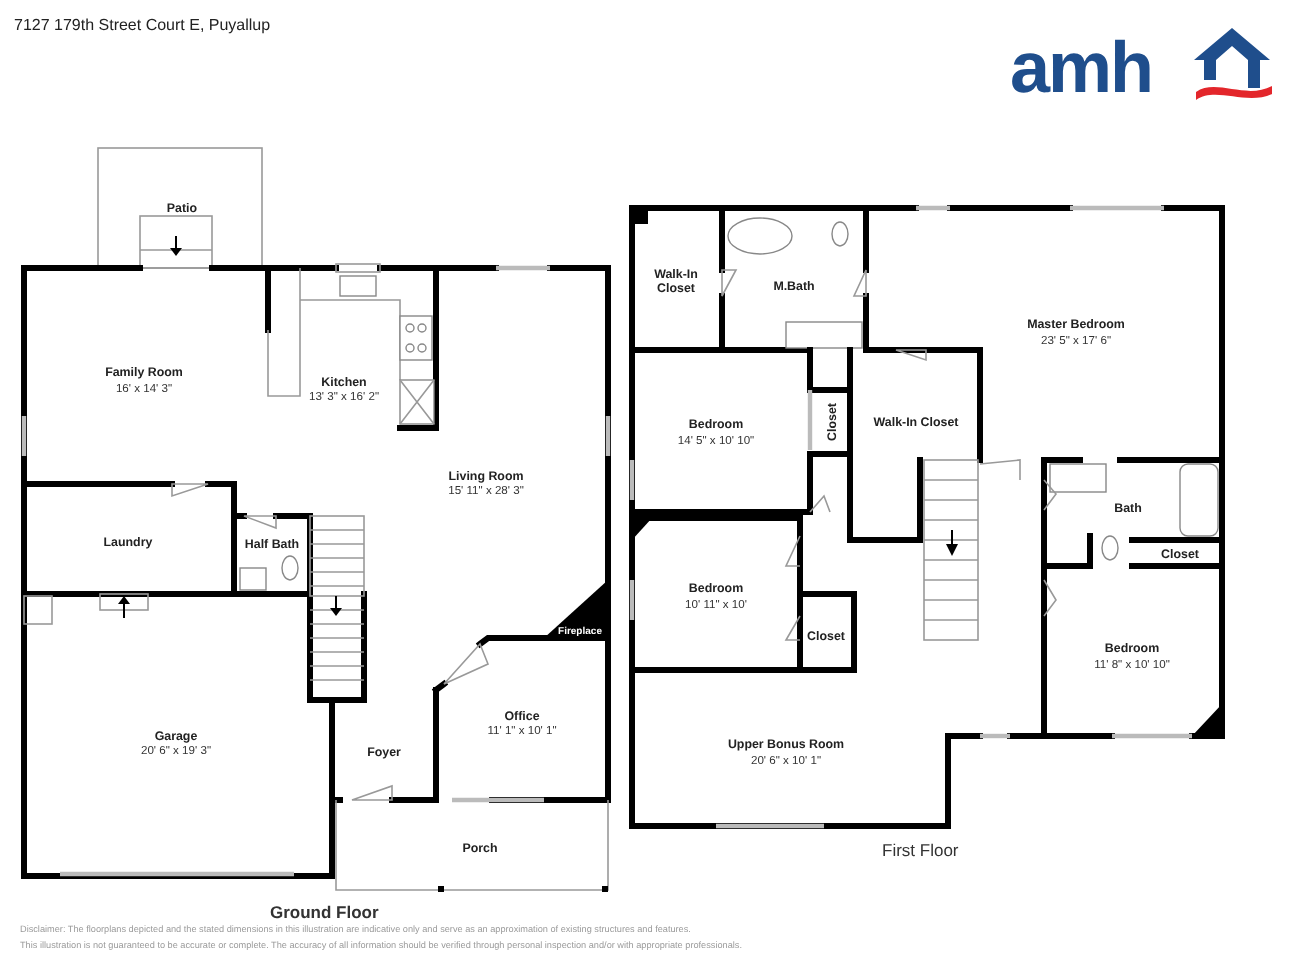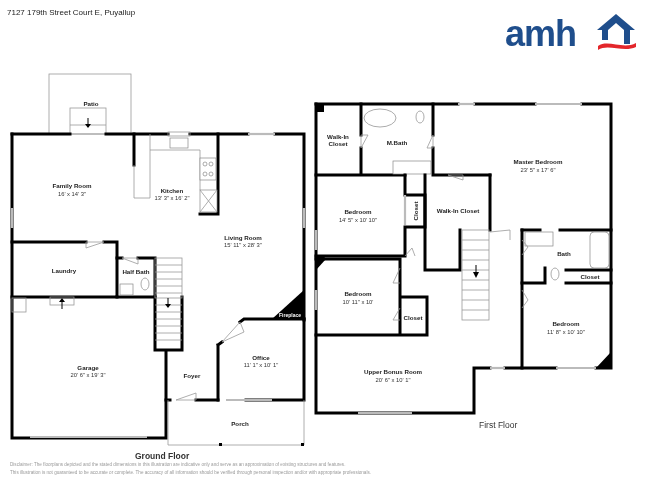--- a/index.html
+++ b/index.html
@@ -193,16 +193,16 @@
     <text x="358" y="304" class="rd">10' 11" x 10'</text>
     <text x="413" y="320" class="rn">Closet</text>
     <text x="566" y="326" class="rn">Bedroom</text>
     <text x="566" y="334" class="rd">11' 8" x 10' 10"</text>
     <text x="393" y="374" class="rn">Upper Bonus Room</text>
     <text x="393" y="382" class="rd">20' 6" x 10' 1"</text>
   </g>
 </svg>
 
 <div class="floor-label" style="left:135px;top:451px;font-weight:bold;">Ground Floor</div>
-<div class="floor-label" style="left:468px;top:420px;padding-left:11px;">First Floor</div>
+<div class="floor-label" style="left:430px;top:420px;padding-left:11px;">First Floor</div>
 
 <div class="disclaimer" style="top:462px;">Disclaimer: The floorplans depicted and the stated dimensions in this illustration are indicative only and serve as an approximation of existing structures and features.</div>
 <div class="disclaimer" style="top:470px;">This illustration is not guaranteed to be accurate or complete. The accuracy of all information should be verified through personal inspection and/or with appropriate professionals.</div>
 
 </body></html>

